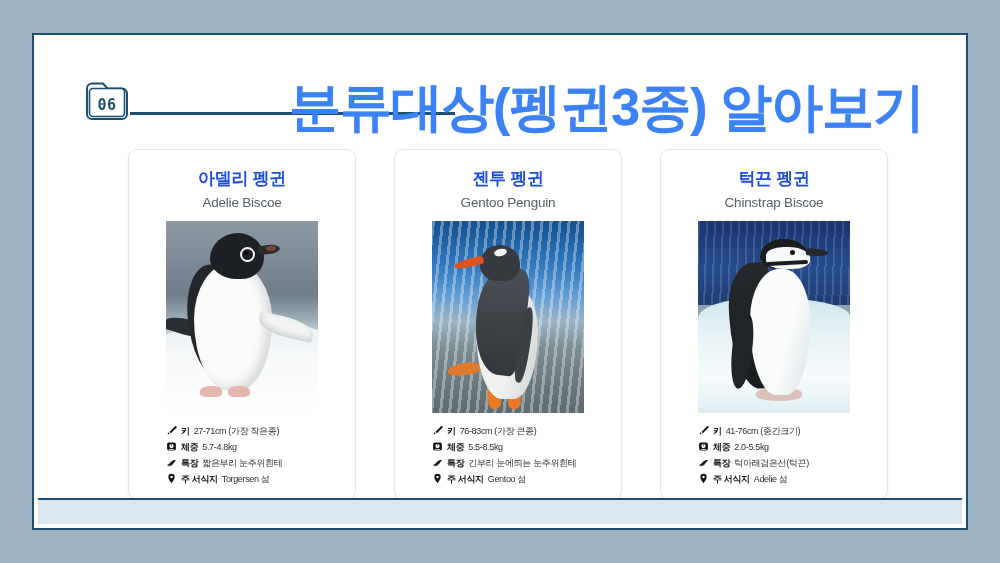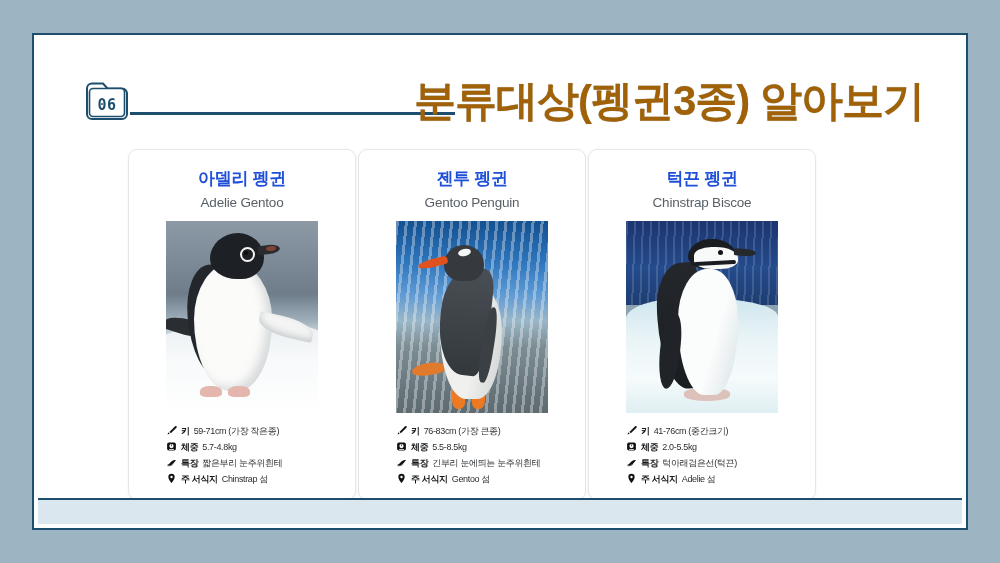--- a/index.html
+++ b/index.html
@@ -89,34 +89,34 @@
     left: 92px;
     top: 33px;
     width: 325px;
     height: 3px;
     background: #1d4e6e;
   }
   .page-title {
     position: absolute;
     right: 38px;
     top: -6px;
-    font-size: 42px;
+    font-size: 52px;
     font-weight: bold;
-    color: #a16207;
+    color: #3b82f6;
     letter-spacing: -1px;
     white-space: nowrap;
     text-shadow: 0 0 1px rgba(29,78,110,.4);
   }
 
   
   .cards {
     position: absolute;
     left: 90px;
     top: 110px;
-    width: 688px;
+    width: 760px;
     display: flex;
     justify-content: space-between;
   }
   .card {
     width: 228px;
     background: #ffffff;
     border: 1px solid #e3e8ec;
     border-radius: 9px;
     box-shadow: 0 1px 3px rgba(60,80,100,.07);
     padding: 14px 0 14px 0;
@@ -385,21 +385,21 @@
 
       <div class="header-rule"></div>
 
       <div class="page-title">분류대상(펭귄3종) 알아보기</div>
     </div>
 
     <div class="cards">
 
       <div class="card">
         <div class="card-title-ko">아델리 펭귄</div>
-        <div class="card-title-en">Adelie Gentoo</div>
+        <div class="card-title-en">Adelie Biscoe</div>
 
         <div class="photo">
           <div class="ad-sky"></div>
             <div class="ad-snow"></div>
           <div class="ad-wingL"></div>
           <div class="ad-back"></div>
           <div class="ad-body"></div>
           <div class="ad-wingR"></div>
           <div class="ad-head"></div>
           <div class="ad-beak"></div>
@@ -412,21 +412,21 @@
 
         <div class="specs">
           <div class="spec-row">
             <span class="spec-icon">
               <svg width="11" height="11" viewBox="0 0 16 16">
                   <path d="M2.2 13.8 L6 11 L5 10 L13.2 1.9 a1.4 1.4 0 0 1 2 2 L7 12 L6 11" fill="#101315"></path>
                   <path d="M2.2 13.8 L5.4 12.6 L3.4 10.6 Z" fill="#101315"></path>
                 </svg>
             </span>
             <span class="spec-label">키</span>
-            <span class="spec-value">59-71cm (가장 작은종)</span>
+            <span class="spec-value">27-71cm (가장 작은종)</span>
           </div>
           <div class="spec-row">
             <span class="spec-icon">
               <svg width="11" height="11" viewBox="0 0 16 16">
                   <rect x="1.6" y="2.2" width="12.8" height="11.6" rx="2.6" fill="#101315"></rect>
                   <circle cx="8" cy="7.4" r="3.1" fill="#ffffff"></circle>
                   <rect x="7.5" y="5" width="1" height="2.6" fill="#101315"></rect>
                   <rect x="4.4" y="12" width="7.2" height="1.1" fill="#ffffff"></rect>
                 </svg>
             </span>
@@ -444,21 +444,21 @@
             <span class="spec-value">짧은부리 눈주위흰테</span>
           </div>
           <div class="spec-row">
             <span class="spec-icon">
               <svg width="11" height="11" viewBox="0 0 16 16">
                   <path d="M8 1.2 a4.6 4.6 0 0 1 4.6 4.6 c0 3.4 -4.6 8.8 -4.6 8.8 S3.4 9.2 3.4 5.8 A4.6 4.6 0 0 1 8 1.2 Z" fill="#101315"></path>
                   <circle cx="8" cy="5.8" r="1.7" fill="#ffffff"></circle>
                 </svg>
             </span>
             <span class="spec-label">주 서식지</span>
-            <span class="spec-value">Chinstrap 섬</span>
+            <span class="spec-value">Torgersen 섬</span>
           </div>
         </div>
       </div>
 
       <div class="card">
         <div class="card-title-ko">젠투 펭귄</div>
         <div class="card-title-en">Gentoo Penguin</div>
 
         <div class="photo">
           <div class="ge-water"></div>

